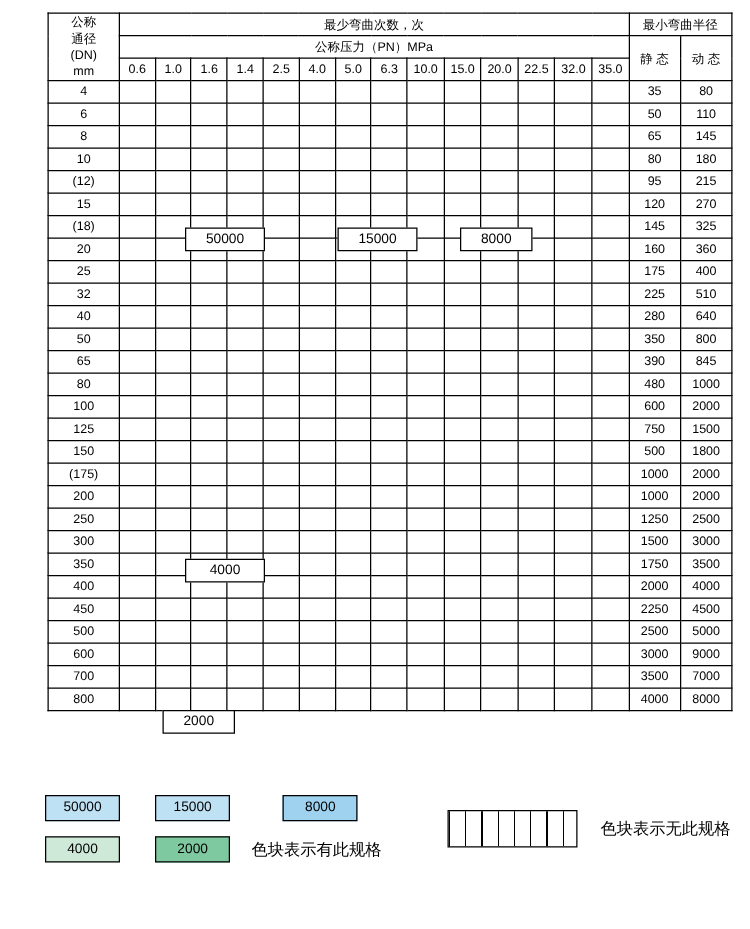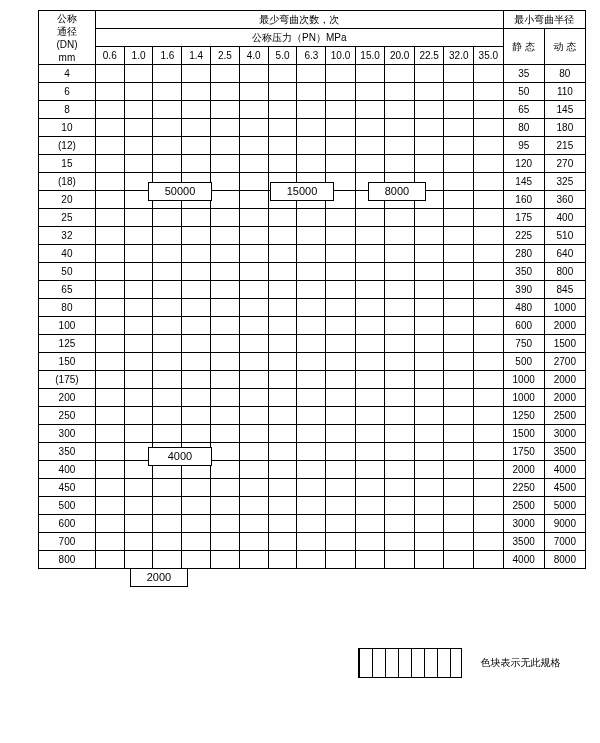--- a/index.html
+++ b/index.html
@@ -101,21 +101,21 @@
   }
   .lg-row {
     margin-bottom: 12px;
     white-space: nowrap;
   }
   .lg-gap1 { display:inline-block; width: 22px; }
   .lg-gap2 { display:inline-block; width: 36px; }
   .lg-text {
     display: inline-block;
     margin-left: 14px;
-    font-size: 10px;
+    font-size: 13px;
     vertical-align: middle;
   }
   .swatch-grid {
     display: inline-block;
     border: 1px solid #000;
     height: 30px;
     width: 104px;
     vertical-align: middle;
     background:
       repeating-linear-gradient(to right, #000 0 1px, transparent 1px 13px);
@@ -489,21 +489,21 @@
           <td class="c f-green2"></td>
           <td class="c f-white"></td>
           <td class="c f-white"></td>
           <td class="c f-white"></td>
           <td class="c f-white"></td>
           <td class="c f-white"></td>
           <td class="c f-white"></td>
           <td class="c f-white"></td>
           <td class="c f-white"></td>
           <td class="r-cell">500</td>
-          <td class="r-cell">2700</td>
+          <td class="r-cell">1800</td>
         </tr>
         <tr>
           <td class="dn-cell">(175)</td>
           <td class="c f-green2"></td>
           <td class="c f-green2"></td>
           <td class="c f-green2"></td>
           <td class="c f-green2"></td>
           <td class="c f-green2"></td>
           <td class="c f-white"></td>
           <td class="c f-white"></td>
@@ -711,19 +711,34 @@
   </table>
 
   <div id="overlays">
       <div class="ov" style="left: 148px; top: 182px; width: 62px;">50000</div>
       <div class="ov" style="left: 270px; top: 182px; width: 62px;">15000</div>
       <div class="ov" style="left: 368px; top: 182px; width: 56px;">8000</div>
       <div class="ov" style="left: 148px; top: 447px; width: 62px;">4000</div>
       <div class="ov" style="left: 130px; top: 568px; width: 56px;">2000</div>
     </div>
 
+  <div class="legend">
+    <div class="lg-row">
+      <span class="lg-box f-blue2">50000</span>
+      <span class="lg-gap1"></span>
+      <span class="lg-box f-blue2">15000</span>
+      <span class="lg-gap2"></span>
+      <span class="lg-box f-blue">8000</span>
+    </div>
+    <div class="lg-row">
+      <span class="lg-box f-green2">4000</span>
+      <span class="lg-gap1"></span>
+      <span class="lg-box f-green">2000</span>
+      <span class="lg-text">色块表示有此规格</span>
+    </div>
+  </div>
 
   <div class="right-legend">
     <span class="swatch-grid"></span>
     <span class="lg-text">色块表示无此规格</span>
   </div>
 
 </div>
 
 </body></html>

